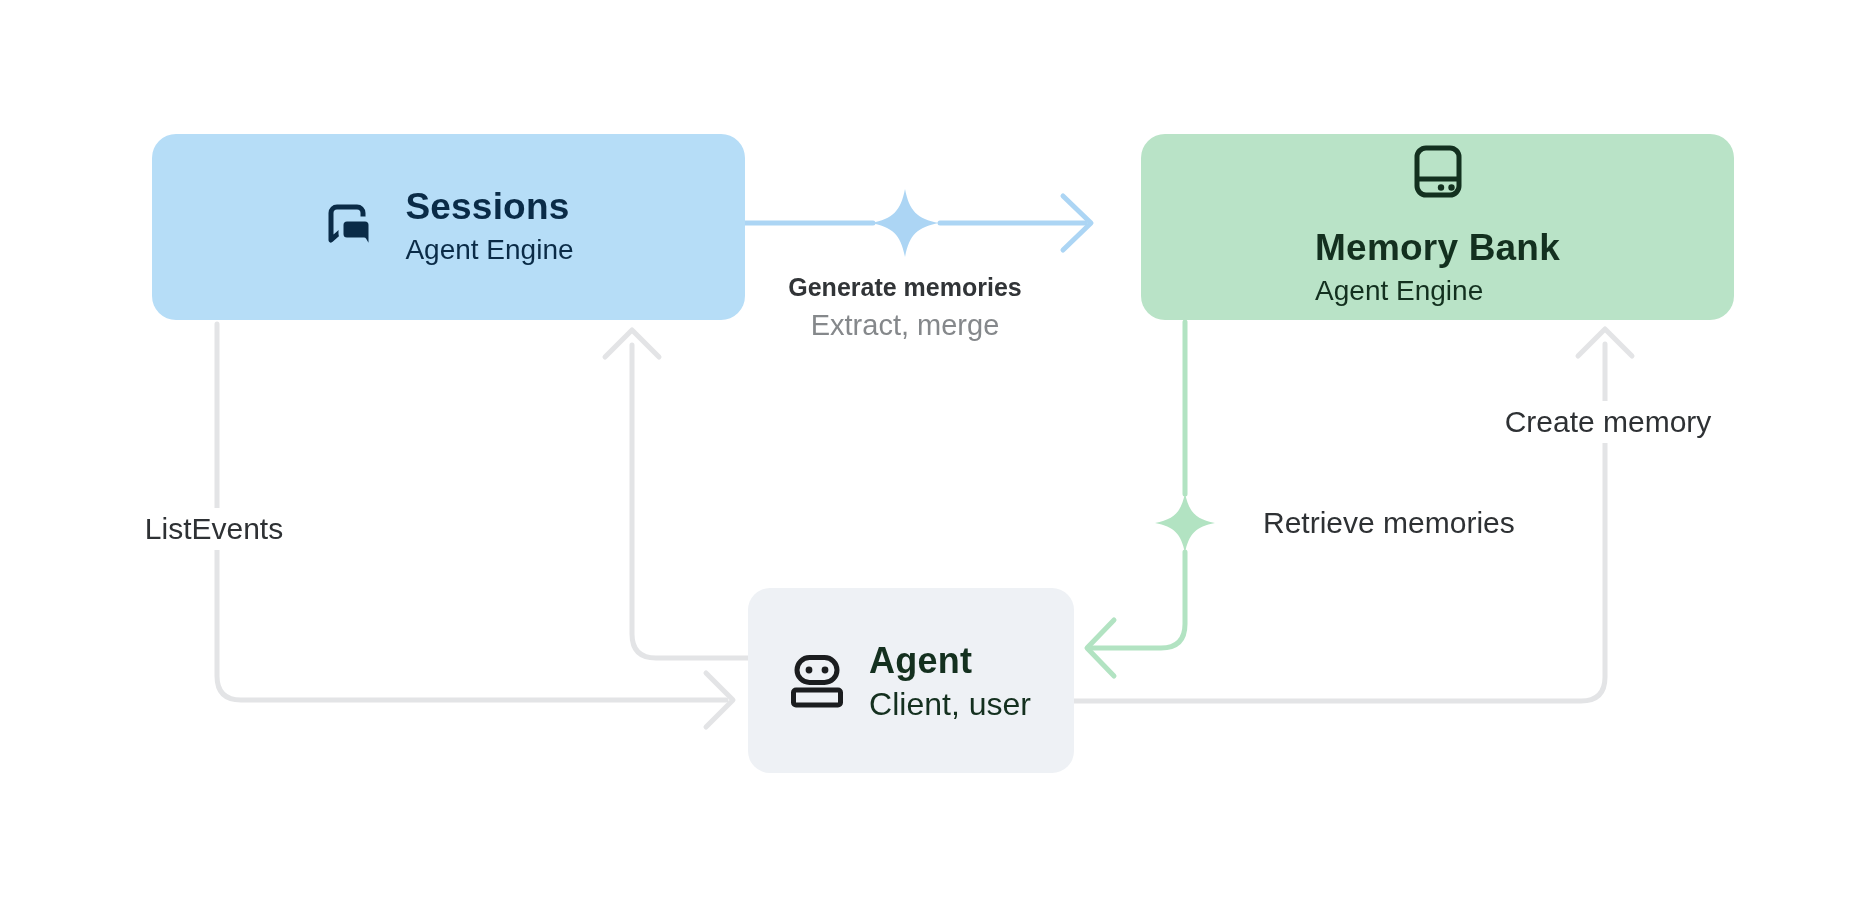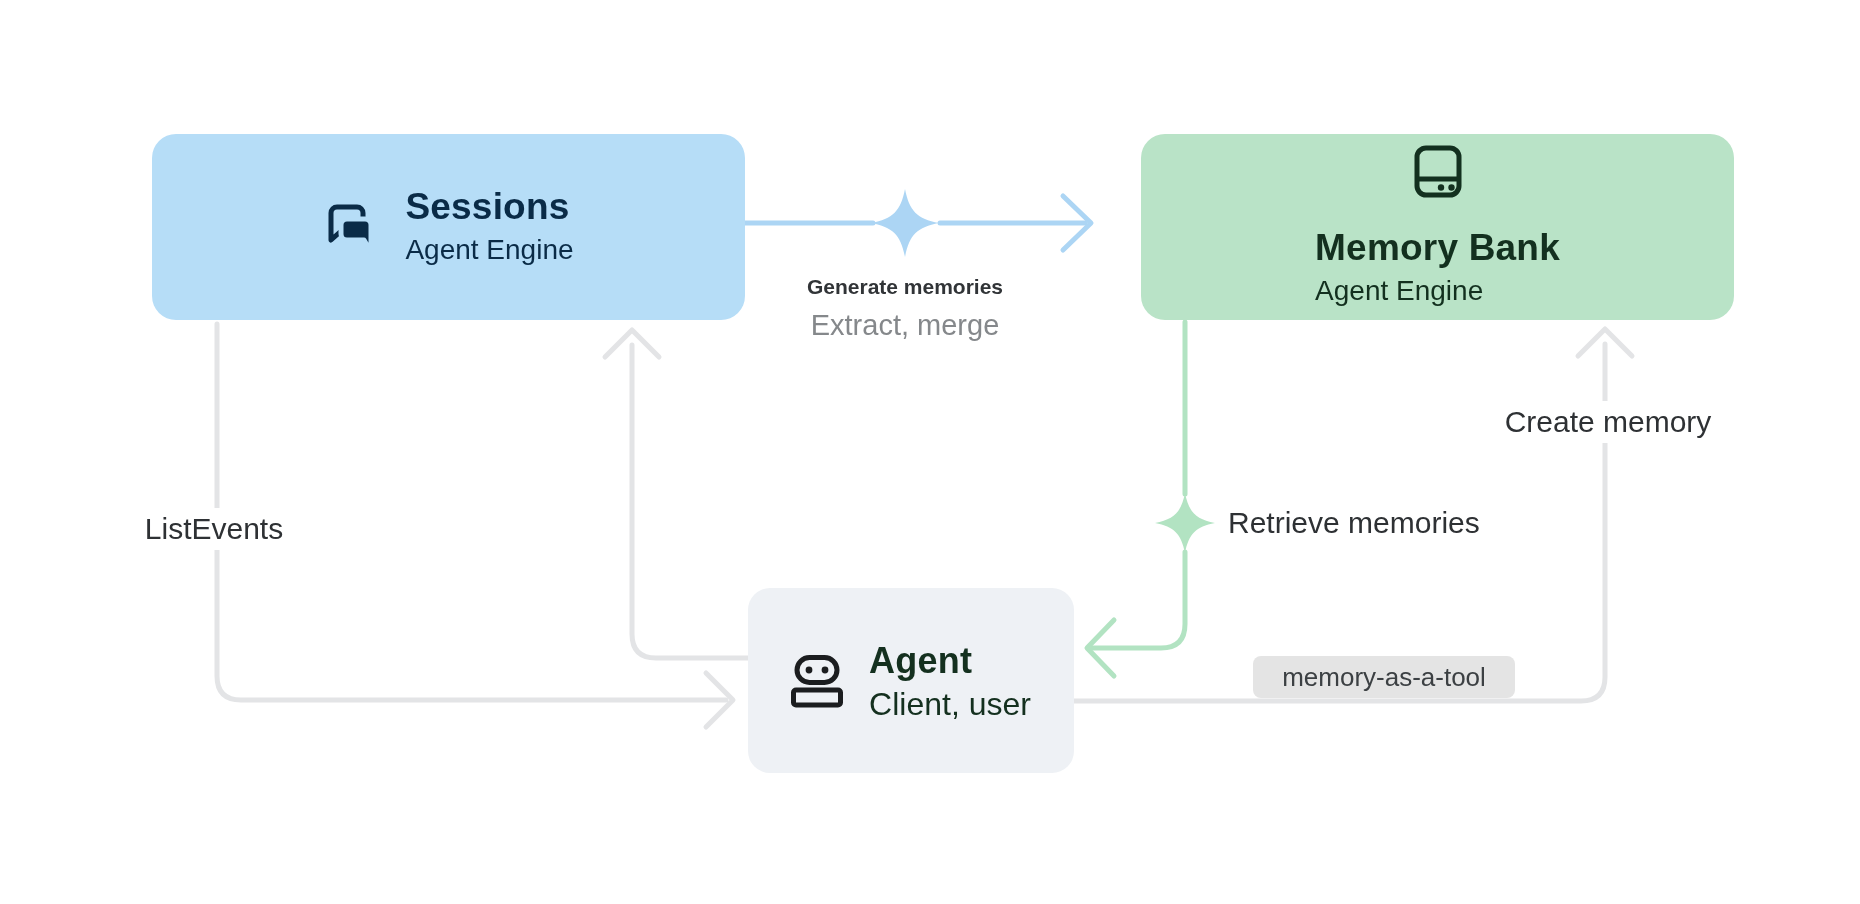--- a/index.html
+++ b/index.html
@@ -32,27 +32,27 @@
   }
   #node-agent .title { font-size:36px; }
   #node-agent .subtitle { font-size:32px; }
 
   .edge-label {
     position:absolute; transform:translate(-50%,-50%);
     font-size:30px; font-weight:500; color:#2e3134;
     background:#ffffff; padding:4px 14px; white-space:nowrap;
   }
   #label-generate {
-    background:none; padding:0; font-size:21px; font-weight:600; color:#313437;
+    background:none; padding:0; font-size:25px; font-weight:600; color:#313437;
   }
   #label-extract {
     background:none; padding:0; font-size:29px; font-weight:400; color:#85888b;
   }
   #label-retrieve {
-    background:none; padding:0; transform:translateY(-50%); font-weight:500;
+    background:none; padding:0; transform:translateY(-50%); font-weight:500;margin-left:35px;
   }
   .badge {
     position:absolute; left:1253px; top:656px; width:262px; height:42px;
     background:#e4e4e4; border-radius:8px;
     display:flex; align-items:center; justify-content:center;
     font-size:26px; color:#3c4043; white-space:nowrap;
   }
 </style>
 </head>
 <body>
@@ -133,15 +133,14 @@
   <div class="edge-label" id="label-generate" style="left:905px; top:287px;">Generate memories</div>
   <div class="edge-label" id="label-extract" style="left:905px; top:325px;">Extract, merge</div>
 
 
   <div class="edge-label" style="left:214px; top:529px;">ListEvents</div>
 
   <div class="edge-label" id="label-retrieve" style="left:1228px; top:523px;">Retrieve memories</div>
 
   <div class="edge-label" style="left:1608px; top:422px;">Create memory</div>
 
-  <div class="badge">memory-as-a-tool</div>
 
 </div>
 
 </body></html>

